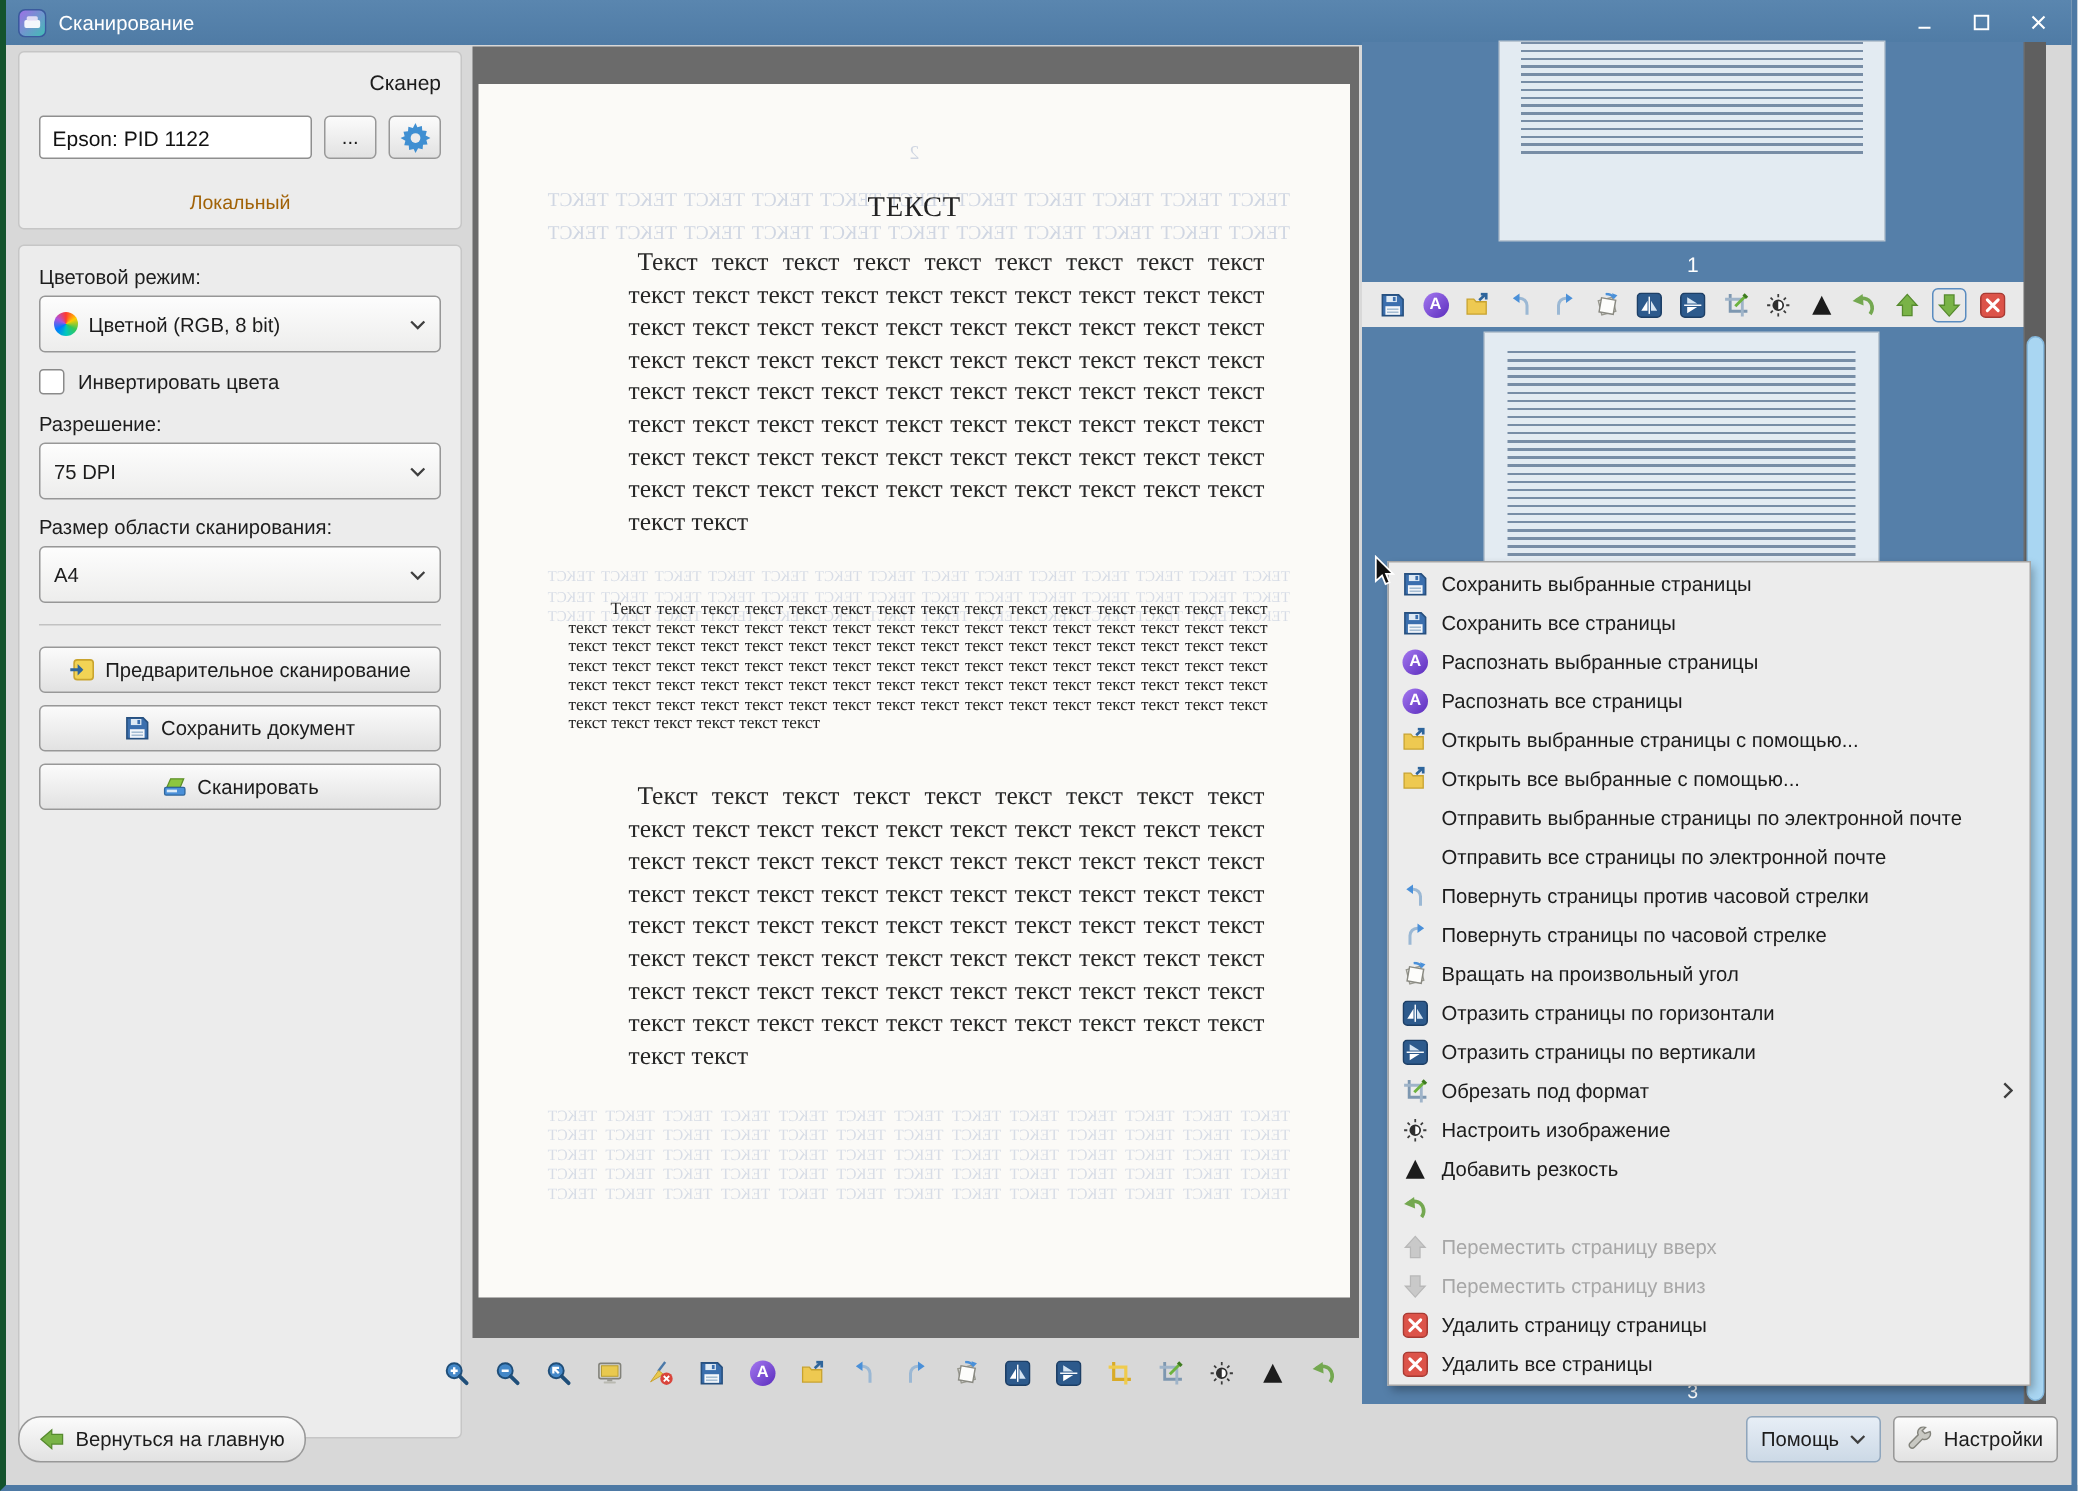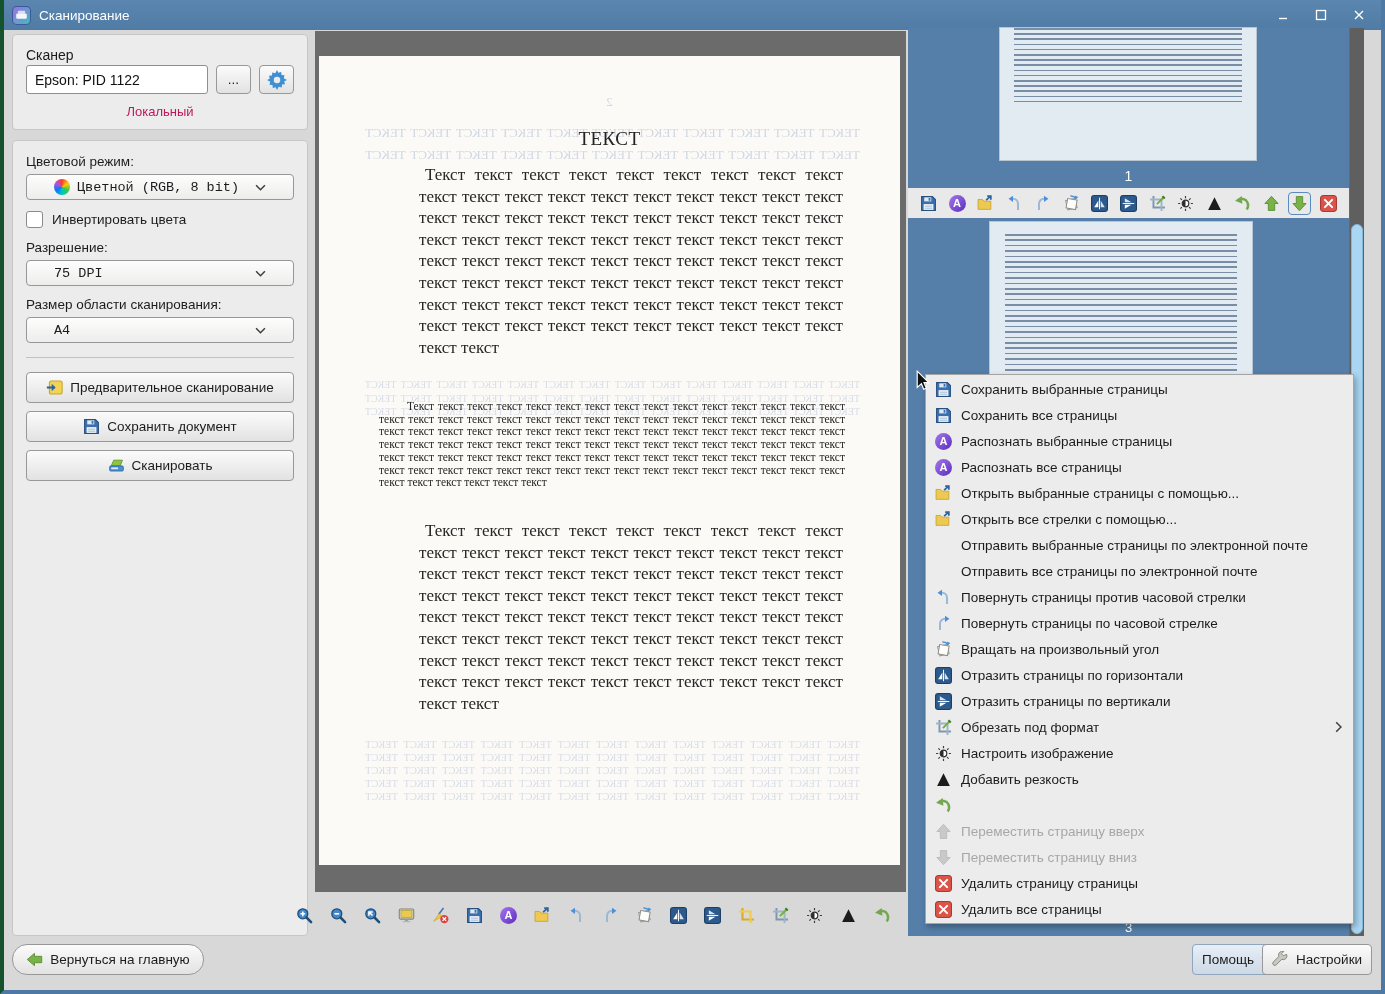--- a/index.html
+++ b/index.html
@@ -14,37 +14,37 @@
   .win-controls{margin-left:auto;display:flex;align-items:center;gap:26px;padding-right:8px;}
   .win-controls span{width:12px;height:12px;display:inline-flex;cursor:default;}
   .app-ic{width:19px;height:19px;display:inline-flex;}
   
   .btn{display:inline-flex;align-items:center;justify-content:center;gap:7px;
     background:linear-gradient(#fbfbfb,#e2e2e2);border:1px solid #989898;border-radius:4px;
     font-size:13.5px;color:#1c1c1c;font-family:inherit;cursor:pointer;}
   .group{background:#ececec;border:1px solid #c6c6c6;border-radius:4px;padding:10px 13px;}
   .text-input{height:29px;border:1px solid #8f8f8f;border-radius:3px;background:#fff;font-size:14px;
     padding:0 8px;font-family:inherit;color:#111;width:100%;}
-  .combo{height:26px;background:linear-gradient(#fdfdfd,#ededec);border:1px solid #979797;border-radius:4px;
-    display:flex;align-items:center;gap:7px;padding:0 27px;font-size:13.5px;margin:5px 0 11px;cursor:pointer;font-family:Liberation Mono, monospace;}
+  .combo{height:38px;background:linear-gradient(#fdfdfd,#ededec);border:1px solid #979797;border-radius:4px;
+    display:flex;align-items:center;gap:7px;padding:0 9px;font-size:13.5px;margin:5px 0 11px;cursor:pointer;}
   .combo .combo-value{flex:1;}
   .chev{width:11px;height:7px;display:inline-flex;}
   .ic{width:17px;height:17px;display:inline-flex;flex:none;}
   .ic svg{width:100%;height:100%;display:block;}
   .gl-ocr{width:100%;height:100%;border-radius:50%;background:linear-gradient(135deg,#a478f0,#5b2dbd);
     color:#fff;font-weight:bold;font-size:11px;display:flex;align-items:center;justify-content:center;}
   .gl-colorwheel{width:16px;height:16px;border-radius:50%;flex:none;
     background:conic-gradient(#ff3b30,#ffcc00,#34c759,#00c7be,#007aff,#af52de,#ff3b30);}
   .checkbox{width:17px;height:17px;background:#fff;border:1px solid #8a8a8a;border-radius:3px;flex:none;}
   
   .sidebar{position:absolute;left:8px;top:34px;width:296px;}
-  .scanner-group .group-title{text-align:left;font-size:14px;margin:2px 0 2px;}
+  .scanner-group .group-title{text-align:right;font-size:14px;margin:2px 0 14px;}
   .scanner-row{display:flex;gap:8px;align-items:flex-end;}
   .btn-sm{width:35px;height:29px;flex:none;}
-  .scanner-status{text-align:center;color:#be185d;font-size:13px;margin-top:10px;}
+  .scanner-status{text-align:center;color:#a16207;font-size:13px;margin-top:21px;}
   .options-group{margin-top:10px;height:796px;}
   .options-group label{display:block;font-size:13.5px;margin:3px 0 2px;}
   .check-row{display:flex;align-items:center;gap:9px;margin:3px 0 12px;font-size:13.5px;cursor:pointer;}
   .sep{border:none;border-top:1px solid #c2c2c2;margin:14px 0;}
   .action-btn{width:100%;height:31px;margin-bottom:8px;}
   .back-btn{position:absolute;left:8px;top:944px;width:192px;height:31px;border-radius:15px;}
   
   .preview-area{position:absolute;left:311px;top:31px;width:591px;height:861px;background:#6b6b6b;}
   .page{position:absolute;left:4px;right:6px;top:25px;bottom:27px;background:#fbfaf7;overflow:hidden;}
   .page-heading{position:absolute;top:56px;left:0;right:0;margin:16px;text-align:center;z-index:2;
@@ -87,21 +87,21 @@
   .context-menu{position:absolute;left:921px;top:374px;width:429px;background:#ececec;
     border:1px solid #a5a5a5;box-shadow:2px 3px 6px rgba(0,0,0,.3);padding:1px 0;z-index:50;}
   .menu-item{height:26px;display:flex;align-items:center;gap:9px;padding:0 10px 0 9px;font-size:13.5px;cursor:default;}
   .menu-item .mi-label{flex:1;white-space:nowrap;overflow:hidden;}
   .menu-item.disabled{color:#a7a7a7;}
   .menu-item.disabled .ic{filter:grayscale(1) opacity(.45);}
   .mi-sub{width:8px;height:12px;display:inline-flex;}
   .cursor{position:absolute;left:912px;top:370px;z-index:60;}
   
   .help-btn{position:absolute;left:1160px;top:944px;width:90px;height:31px;
-    background:linear-gradient(#e7eef6,#ccd9e6);border-color:#8fa6bd;margin-left:28px;}
+    background:linear-gradient(#e7eef6,#ccd9e6);border-color:#8fa6bd;}
   .settings-btn{position:absolute;left:1258px;top:944px;width:110px;height:31px;}
 </style>
 </head>
 <body>
 
 <div class="window">
 
   <div class="titlebar">
     <span class="app-ic">
       <svg viewBox="0 0 18 18">
@@ -629,21 +629,21 @@
         <span class="mi-label">Открыть выбранные страницы с помощью...</span>
       </div>
       <div class="menu-item">
         <span class="ic">
           <svg viewBox="0 0 16 16">
             <path d="M1 13.5V4.2h4.2l1.4 1.6H13v7.7z" fill="#eec951" stroke="#c7a22e" stroke-width=".8"></path>
             <path d="M8.6 4.8 12.8 1" stroke="#2e659c" stroke-width="1.7" fill="none"></path>
             <path d="M9.6 1H13v3.4" fill="none" stroke="#2e659c" stroke-width="1.7"></path>
           </svg>
         </span>
-        <span class="mi-label">Открыть все стрелки с помощью...</span>
+        <span class="mi-label">Открыть все выбранные с помощью...</span>
       </div>
       <div class="menu-item">
         <span class="ic"></span>
         <span class="mi-label">Отправить выбранные страницы по электронной почте</span>
       </div>
       <div class="menu-item">
         <span class="ic"></span>
         <span class="mi-label">Отправить все страницы по электронной почте</span>
       </div>
       <div class="menu-item">

